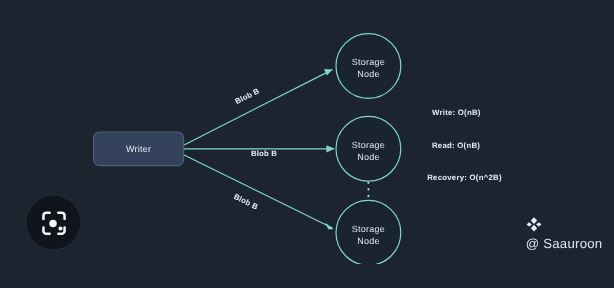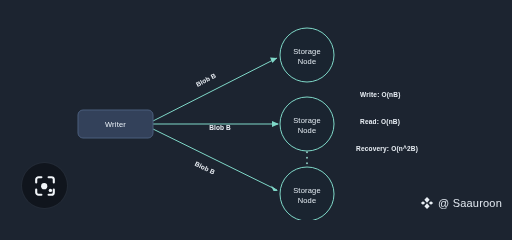--- a/index.html
+++ b/index.html
@@ -89,26 +89,26 @@
     display: flex;
     align-items: center;
     justify-content: center;
     box-shadow: 0 0 0 1px rgba(255,255,255,0.03);
   }
   #watermark {
     position: absolute;
     right: 10px;
     bottom: 10px;
     display: flex;
-    align-items: center;
     gap: 4px;
     font-family: "Liberation Sans", sans-serif;
     font-size: 11px;
     color: #dfe6ee;
     letter-spacing: 0.2px;
+    flex-direction: column;
   }
   #watermark .wm-text { white-space: nowrap; }
 </style>
 </head>
 <body>
 
 <div id="stage">
 
   <svg id="diagram-svg" viewBox="0 0 512 220">
 

